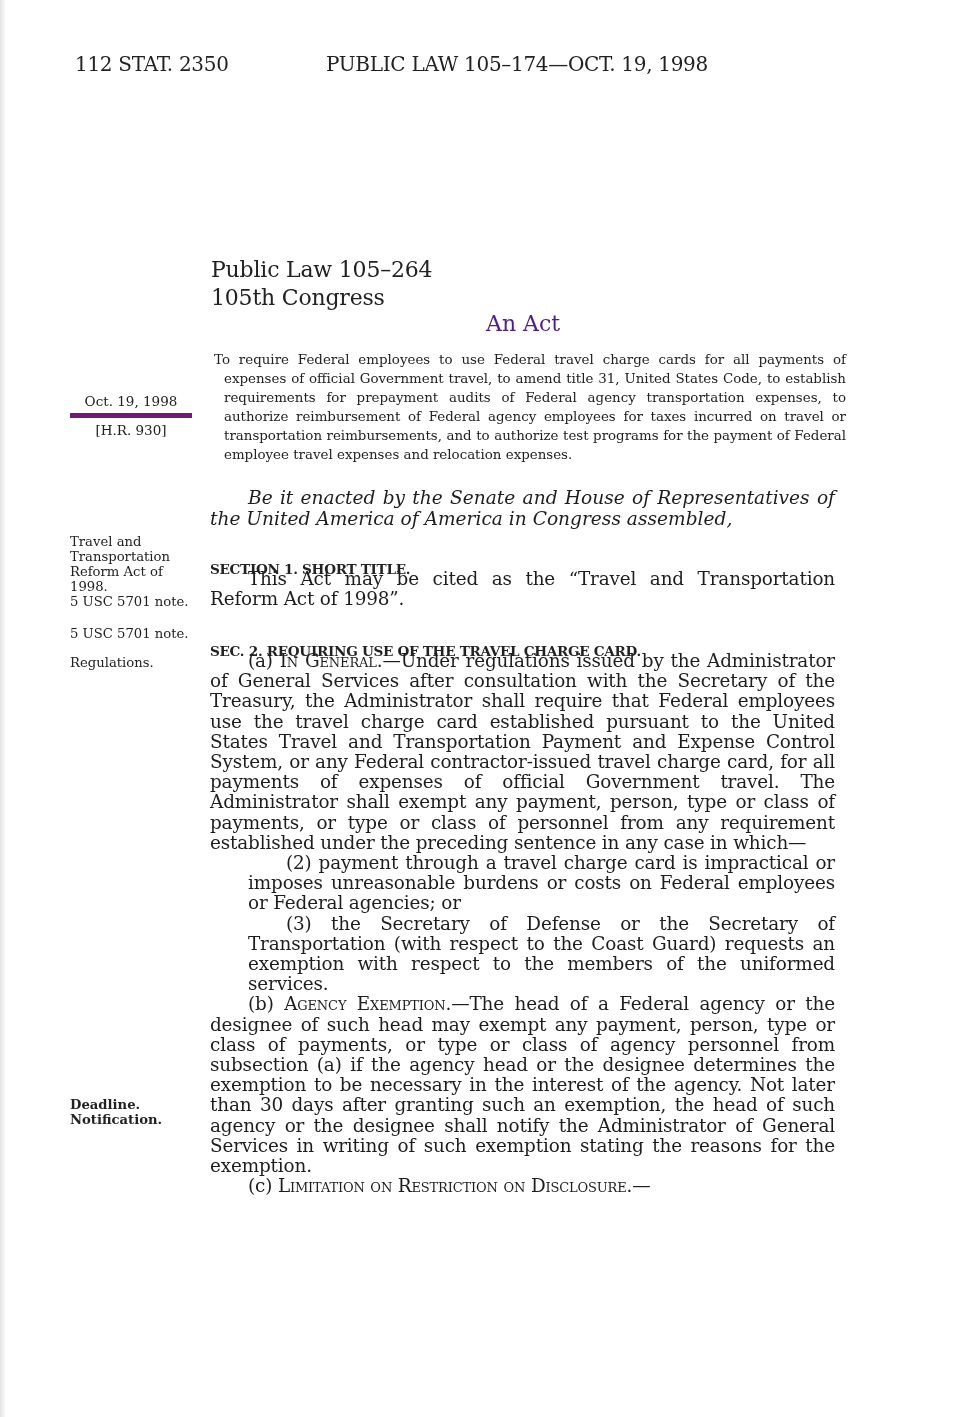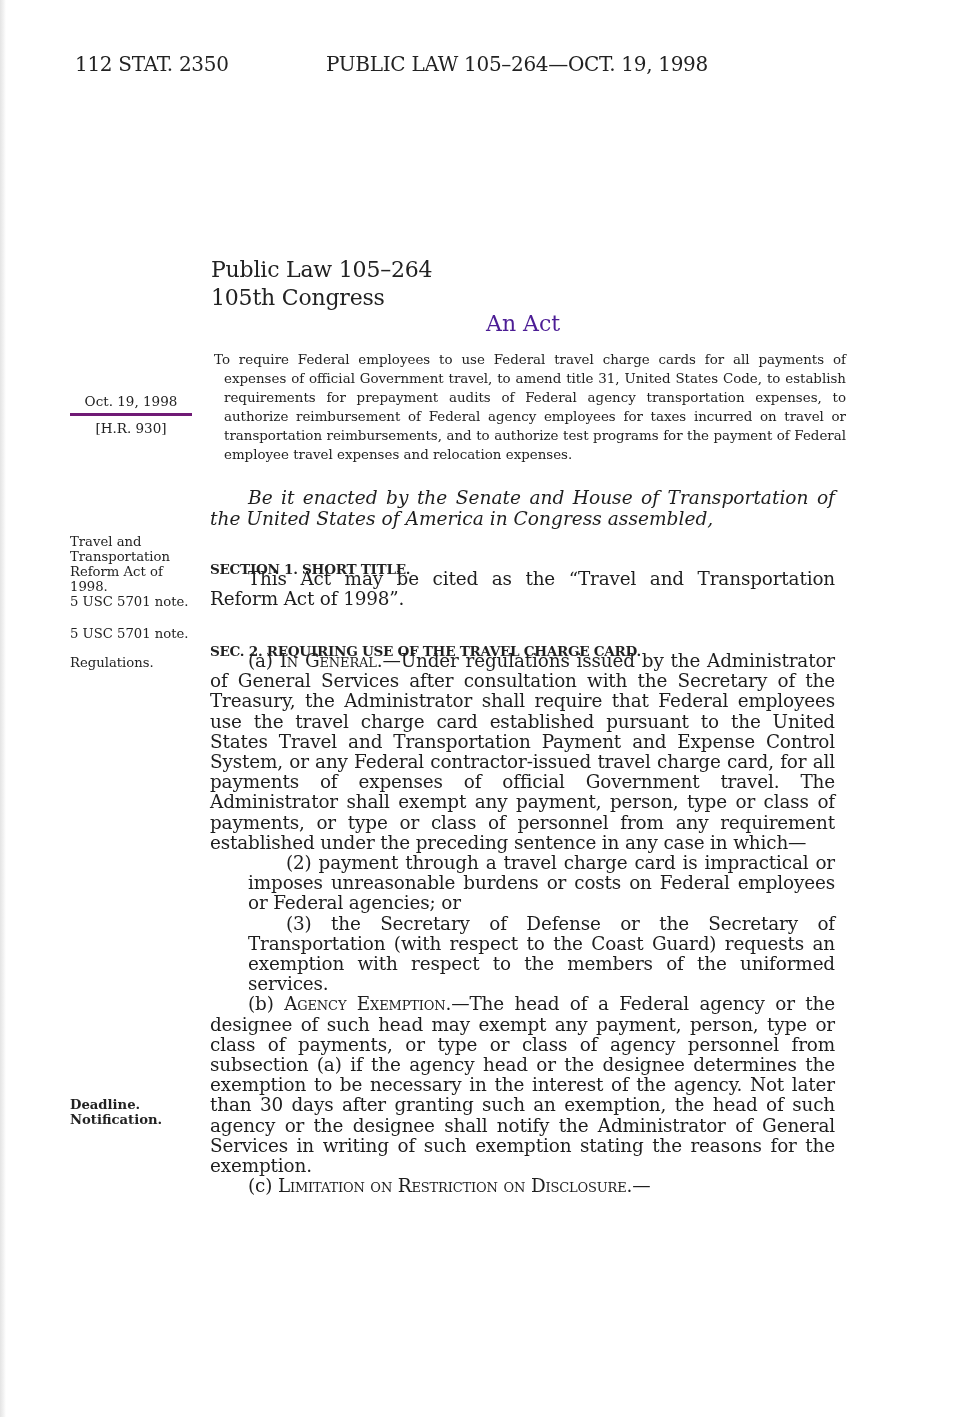--- a/index.html
+++ b/index.html
@@ -30,21 +30,21 @@
     left: 214px; top: 350px; width: 622px;
     font-size: 13.4px; line-height: 19px; text-align: justify;
     padding-left: 10px; text-indent: -10px; color: #222;
   }
 
   .margin-date {
     left: 70px; top: 392px; width: 122px; text-align: center;
     font-size: 13.5px; line-height: 19px; color: #222;
   }
   .margin-date .date-line {
-    border-bottom: 3px solid #701a75; padding-bottom: 2px; margin-bottom: 3px;
+    border-bottom: 5px solid #701a75; padding-bottom: 2px; margin-bottom: 3px;
   }
   .margin-note {
     left: 70px; width: 135px; font-size: 13.2px; line-height: 15px; color: #222;
     font-family: "DejaVu Serif", serif;
   }
 
   .main {
     left: 210px; width: 625px; font-size: 18.4px; line-height: 20.2px;
     text-align: justify; color: #1e1e1e; letter-spacing: -0.15px;
   }
@@ -60,21 +60,21 @@
   .sc { font-variant: small-caps; }
   p { margin: 0; }
 </style>
 </head>
 <body>
 
 <div class="edge-shadow"></div>
 
 <div class="abs running-head">
   <span class="page-ref">112 STAT. 2350</span>
-  <span class="law-ref">PUBLIC LAW 105–264—OCT. 19, 1998</span>
+  <span class="law-ref">PUBLIC LAW 105–174—OCT. 19, 1998</span>
 </div>
 
 <div class="abs law-title">
   <div>Public Law 105–264</div>
   <div>105th Congress</div>
 </div>
 <div class="abs act-heading">An Act</div>
 <div class="abs purpose">To require Federal employees to use Federal travel charge cards for all payments of expenses of official Government travel, to amend title 31, United States Code, to establish requirements for prepayment audits of Federal agency transportation expenses, to authorize reimbursement of Federal agency employees for taxes incurred on travel or transportation reimbursements, and to authorize test programs for the payment of Federal employee travel expenses and relocation expenses.</div>
 
 <div class="abs margin-date">
@@ -85,21 +85,21 @@
   <div style="width:110px;">Travel and Transportation Reform Act of 1998.</div>
   <div>5 USC 5701 note.</div>
 </div>
 <div class="abs margin-note" style="top:626px;">5 USC 5701 note.</div>
 <div class="abs margin-note" style="top:655px;">Regulations.</div>
 <div class="abs margin-note" style="top:1097px; font-weight:bold;">
   <div>Deadline.</div>
   <div>Notification.</div>
 </div>
 
-<div class="abs enacting">Be it enacted by the Senate and House of Transportation of the United States of America in Congress assembled,</div>
+<div class="abs enacting">Be it enacted by the Senate and House of Representatives of the United America of America in Congress assembled,</div>
 
 <div class="abs sec-heading" style="top:545px;">SECTION 1. SHORT TITLE.</div>
 <div class="abs main" style="top:569px;">
   <p class="para">This Act may be cited as the “Travel and Transportation Reform Act of 1998”.</p>
 </div>
 
 <div class="abs sec-heading" style="top:627px;">SEC. 2. REQUIRING USE OF THE TRAVEL CHARGE CARD.</div>
 <div class="abs main" style="top:651px;">
   <p class="para"><span>(a) </span><span class="sc">In General.</span><span>—Under regulations issued by the Administrator of General Services after consultation with the Secretary of the Treasury, the Administrator shall require that Federal employees use the travel charge card established pursuant to the United States Travel and Transportation Payment and Expense Control System, or any Federal contractor-issued travel charge card, for all payments of expenses of official Government travel. The Administrator shall exempt any payment, person, type or class of payments, or type or class of personnel from any requirement established under the preceding sentence in any case in which—</span></p>
   <p class="para sub-wrap">(2) payment through a travel charge card is impractical or imposes unreasonable burdens or costs on Federal employees or Federal agencies; or</p>

